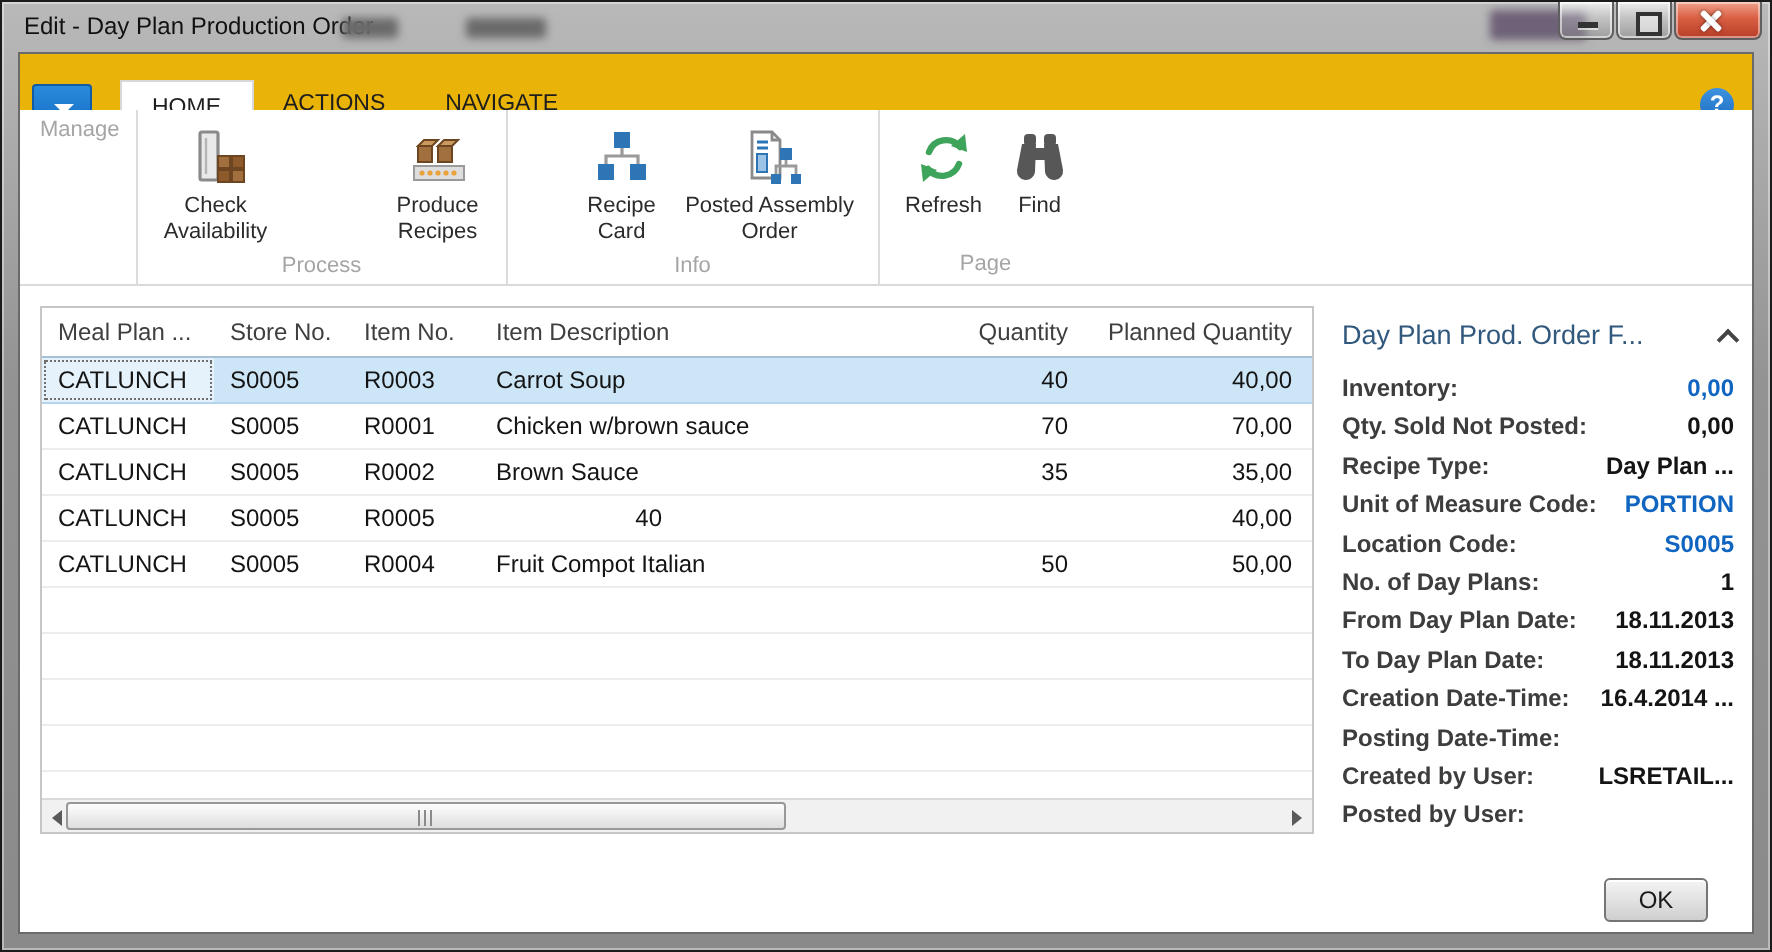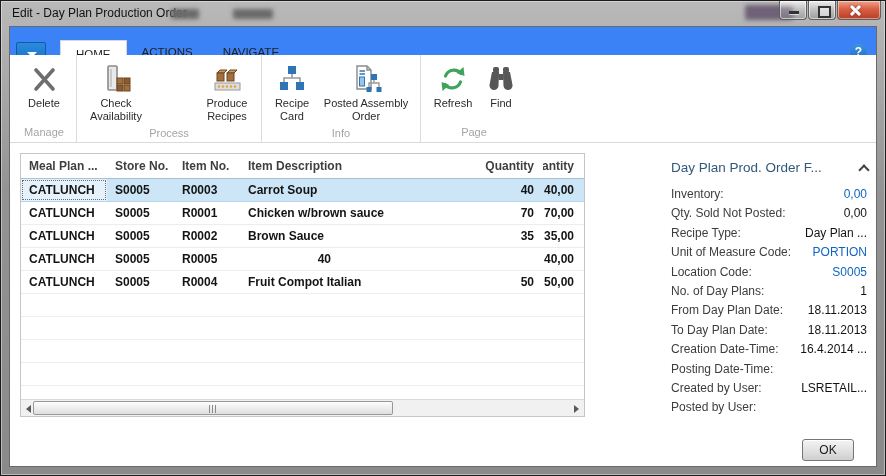--- a/index.html
+++ b/index.html
@@ -19,37 +19,37 @@
     box-shadow:inset 0 0 0 1px rgba(255,255,255,.55);position:relative;margin-left:1px;cursor:default;}
   .win-min{width:28px;} .win-max{width:28px;} 
   .win-close{width:44px;background:linear-gradient(#f0a38c,#d95f43 45%,#b83d27);box-shadow:inset 0 0 0 1px rgba(255,255,255,.45);}
   .win-min::before{content:"";position:absolute;left:9px;bottom:5px;width:10px;height:3px;background:#333;box-shadow:0 1px 0 rgba(255,255,255,.6);}
   .win-max::before{content:"";position:absolute;left:9px;top:5px;width:9px;height:8px;border:2px solid #333;background:rgba(255,255,255,.5);}
   .win-close::before,.win-close::after{content:"";position:absolute;left:16px;top:3px;width:3px;height:13px;background:#fff;border-radius:1px;box-shadow:0 0 2px rgba(0,0,0,.5);}
   .win-close::before{transform:rotate(45deg);} .win-close::after{transform:rotate(-45deg);}
   
   #content{position:absolute;left:8px;top:25px;right:8px;bottom:8px;background:#fff;border:1px solid #6a6a6a;overflow:hidden;}
   
-  #tabstrip{position:absolute;left:0;top:0;right:0;height:40px;background:#3b82f6;border-bottom:1px solid #dcdcdc;display:flex;align-items:flex-end;}
+  #tabstrip{position:absolute;left:0;top:0;right:0;height:40px;background:#eab308;border-bottom:1px solid #dcdcdc;display:flex;align-items:flex-end;}
   .app-menu{width:30px;height:22px;margin:0 14px 2px 6px;background:linear-gradient(#2b8bdb,#156ec6);border:1px solid #0f5ba6;border-radius:2px;position:relative;cursor:default;}
   .app-menu::before{content:"";position:absolute;left:10px;top:9px;border-left:5px solid transparent;border-right:5px solid transparent;border-top:5px solid #fff;}
   .tab{height:27px;line-height:26px;padding:0 15px;font-size:11.5px;color:#1e1e1e;cursor:default;}
   .tab.active{background:#fff;border:1px solid #d8d8d8;border-bottom:1px solid #fff;margin-bottom:-1px;}
   .help-btn{margin-left:auto;margin-right:9px;margin-bottom:5px;width:17px;height:17px;border-radius:50%;
     background:linear-gradient(#3f93e0,#1b6bc0);color:#fff;font-size:12px;font-weight:bold;text-align:center;line-height:17px;cursor:default;}
   #ribbon-body{position:absolute;left:0;top:28px;right:0;height:88px;background:#fff;border-bottom:1px solid #dadada;display:flex;padding-left:2px;}
   .rb-group{display:flex;flex-direction:column;border-right:1px solid #dcdcdc;padding:3px 2px 0 2px;}
   .rb-buttons{display:flex;flex:1;justify-content:center;align-items:flex-start;gap:2px;padding:2px 4px 0;}
   .rb-btn{display:flex;flex-direction:column;align-items:center;padding:2px 2px;border:1px solid transparent;border-radius:2px;cursor:default;}
   .rb-icon{width:32px;height:32px;}
   .rb-label{font-size:11px;line-height:13px;color:#2b2b2b;text-align:center;margin-top:2px;}
-  .w-delete{width:52px;} .w-checkavail{width:66px;} .w-produce{width:56px;margin-left:48px;} .w-recipecard{width:48px;} .w-posted{width:96px;} .w-refresh{width:52px;} .w-find{width:40px;}
+  .w-delete{width:52px;} .w-checkavail{width:66px;} .w-produce{width:56px;margin-left:48px;} .w-recipecard{width:48px;margin-left:27px;} .w-posted{width:96px;} .w-refresh{width:52px;} .w-find{width:40px;}
   .rb-group-label{font-size:11px;color:#a5a5a5;text-align:center;padding:1px 6px 4px;}
   
-  #grid{position:absolute;left:10px;top:126px;width:565px;height:264px;border:1px solid #c6c6c6;background:#fff;display:flex;flex-direction:column;font-size:12px;color:#141414;font-weight:bold;}
+  #grid{position:absolute;left:10px;top:126px;width:637px;height:264px;border:1px solid #c6c6c6;background:#fff;display:flex;flex-direction:column;font-size:12px;color:#141414;}
   .g-header{display:flex;height:25px;border-bottom:1px solid #a7c0d8;align-items:center;color:#3f3f3f;flex:none;}
   .g-row{display:flex;height:23px;align-items:center;border-bottom:1px solid #ededed;flex:none;}
   .g-row.selected{background:#cde6f7;border-bottom:1px solid #b3d5ee;}
   .cell{padding:0 0 0 8px;overflow:hidden;white-space:nowrap;height:100%;display:flex;align-items:center;}
   .c0{width:86px;} .c1{width:67px;} .c2{width:66px;} .c3{width:203px;} 
   .c4{width:100px;justify-content:flex-end;padding-right:9px;} .c5{flex:1;justify-content:flex-end;padding-right:10px;}
   .g-row.selected .cell.c0{background:#e6f2fb;outline:1px dotted #6e6e6e;outline-offset:-2px;}
   .g-filler{flex:1;background:repeating-linear-gradient(to bottom,#fff 0 22px,#ededed 22px 23px);}
   .hscroll{flex:none;height:17px;background:#f1f1f1;border-top:1px solid #d9d9d9;position:relative;}
   .hs-arrow{position:absolute;top:0;width:16px;height:16px;cursor:default;}
@@ -60,21 +60,21 @@
     background:linear-gradient(#fdfdfd,#ececec 55%,#dedede);cursor:default;}
   .hs-grip{position:absolute;left:50%;top:3px;width:8px;height:8px;margin-left:-4px;
     background:repeating-linear-gradient(to right,#8b8b8b 0 1px,transparent 1px 3px);}
   
   #factbox{position:absolute;left:654px;top:126px;width:210px;height:266px;background:#fff;font-size:12px;}
   .fb-header{display:flex;align-items:center;height:28px;padding:0 6px 0 7px;}
   .fb-title{font-size:13.5px;color:#31587d;flex:1;white-space:nowrap;overflow:hidden;}
   .fb-chevron{width:9px;height:9px;position:relative;cursor:default;}
   .fb-chevron::before{content:"";position:absolute;left:1px;top:3px;width:6px;height:6px;border-left:2px solid #444;border-top:2px solid #444;transform:rotate(45deg);}
   .fb-rows{padding:6px 7px 0 7px;}
-  .fb-row{display:flex;justify-content:space-between;align-items:baseline;height:19.4px;}
+  .fb-row{display:flex;justify-content:space-between;align-items:baseline;height:19.4px;font-weight:bold;}
   .fb-label{color:#3d3d3d;white-space:nowrap;}
   .fb-value{color:#141414;white-space:nowrap;}
   .fb-value.link{color:#1065c0;cursor:pointer;}
   
   #ok-btn{position:absolute;left:792px;top:412px;width:52px;height:22px;border:1px solid #757575;border-radius:3px;
     background:linear-gradient(#f4f4f4,#e4e4e4 45%,#cfcfcf);box-shadow:inset 0 1px 0 #fff;
     font-size:12px;color:#1a1a1a;text-align:center;line-height:20px;cursor:default;}
 </style>
 </head>
 <body>
@@ -99,30 +99,20 @@
       <div class="app-menu"></div>
       <div class="tab active">HOME</div>
       <div class="tab">ACTIONS</div>
       <div class="tab">NAVIGATE</div>
       <div class="help-btn">?</div>
     </div>
 
     <div id="ribbon-body">
 
       <div class="rb-group">
-        <div class="rb-buttons">
-          <div class="rb-btn w-delete">
-            <span class="rb-icon">
-              <svg viewBox="0 0 32 32" width="32" height="32">
-                  <path d="M8 7 L25 26 M25 7 L8 26" stroke="#6e6e6e" stroke-width="3.6" stroke-linecap="round" fill="none"></path>
-                </svg>
-            </span>
-            <span class="rb-label">Delete</span>
-          </div>
-        </div>
         <div class="rb-group-label">Manage</div>
       </div>
 
       <div class="rb-group">
         <div class="rb-buttons">
           <div class="rb-btn w-checkavail">
             <span class="rb-icon">
               <svg viewBox="0 0 32 32" width="32" height="32">
                 <rect x="8" y="3" width="9" height="24" rx="1" fill="#e9e9e9" stroke="#8a8a8a" stroke-width="1.6"></rect>
                 <line x1="11" y1="6" x2="11" y2="24" stroke="#b5b5b5" stroke-width="1.2"></line>

